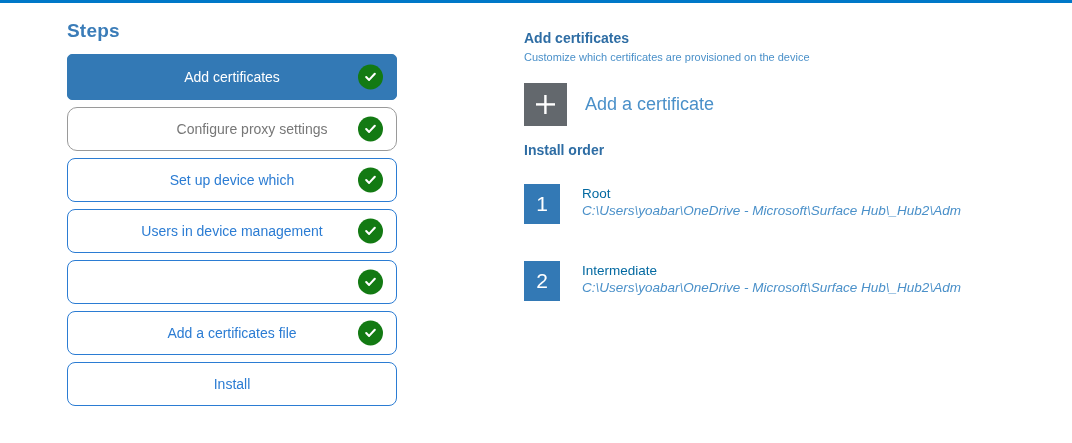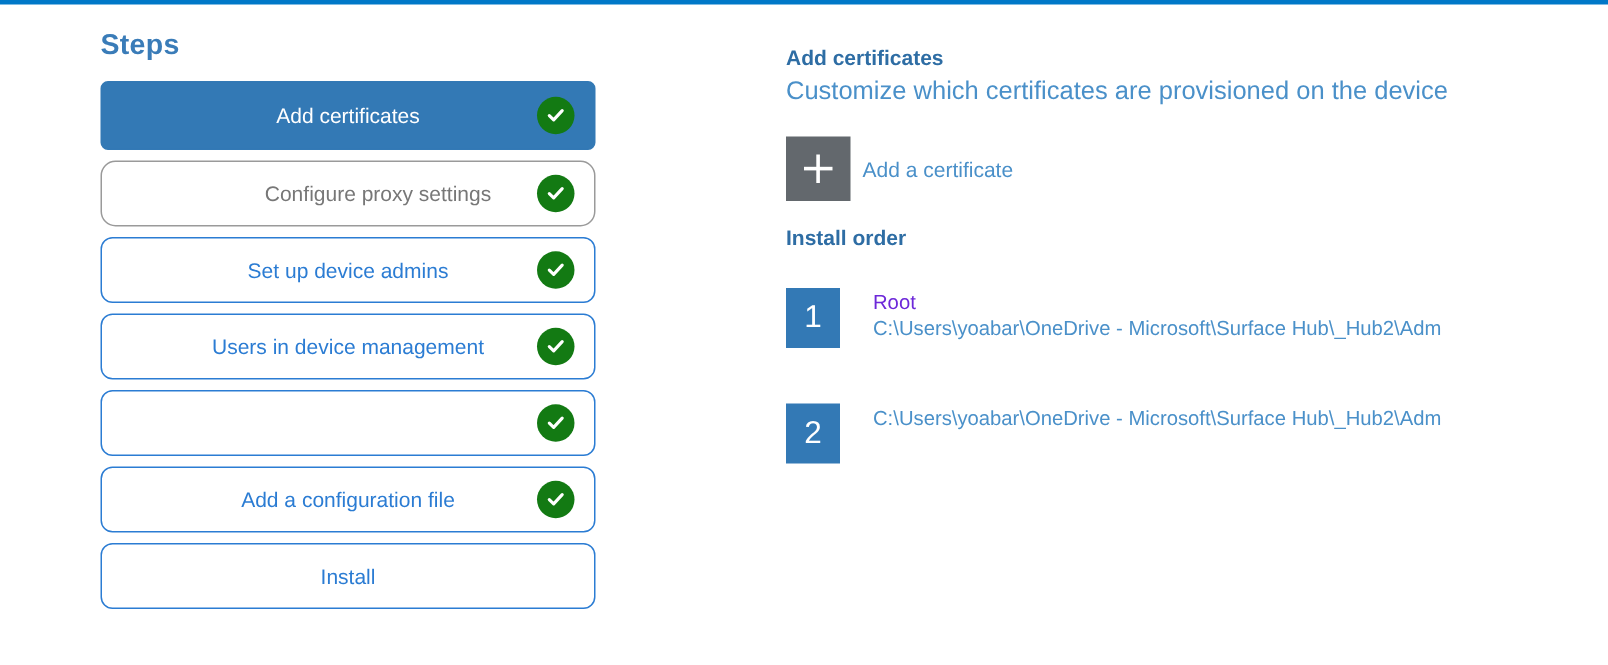--- a/index.html
+++ b/index.html
@@ -63,48 +63,48 @@
 
   
   #detail-panel{
     position:absolute;left:524px;top:30px;width:520px;
   }
   .sec-head{
     font-size:14px;font-weight:bold;color:#2e6da4;
     margin:0 0 5px 0;
   }
   .sec-sub{
-    font-size:17px;color:#4a90c9;margin:0;
+    font-size:11px;color:#4a90c9;margin:0;
   }
   #add-cert-row{
     display:flex;align-items:center;margin-top:20px;
   }
   #plus-tile{
     width:43px;height:43px;background:#63686d;
     display:flex;align-items:center;justify-content:center;
     cursor:pointer;flex:none;
   }
   #plus-tile svg{display:block;}
   #add-cert-label{
-    margin-left:8px;font-size:14px;color:#4a90c9;cursor:pointer;
+    margin-left:18px;font-size:18px;color:#4a90c9;cursor:pointer;
   }
   #install-order-block{margin-top:16px;}
   #install-list{margin-top:26px;}
   .order-item{
     display:flex;align-items:flex-start;
     margin-bottom:37px;cursor:move;
   }
   .order-num{
     width:36px;height:40px;background:#3379b5;color:#fff;
     font-size:21px;display:flex;align-items:center;justify-content:center;
     flex:none;
   }
   .order-text{margin-left:22px;line-height:17px;padding-top:1px;}
-  .order-name{font-size:13.5px;color:#6d28d9;}
-  .order-path{font-size:13.5px;color:#4a90c9;}
+  .order-name{font-size:13.5px;color:#0369a1;}
+  .order-path{font-size:13.5px;color:#4a90c9;font-style:italic;}
 </style>
 </head>
 <body>
 
 <div id="top-rule"></div>
 
 <div id="steps-panel">
   <div id="steps-title">Steps</div>
   <div id="steps-list">
       <div class="step-btn selected">
@@ -117,21 +117,21 @@
       </div>
       <div class="step-btn muted">
         <span class="step-label">Configure proxy settings</span>
         <span class="check">
           <svg width="15" height="15" viewBox="0 0 15 15">
             <path d="M3.2 7.6 L6.1 10.4 L11.8 4.3" stroke="#ffffff" stroke-width="2.1" fill="none" stroke-linecap="round" stroke-linejoin="round"></path>
           </svg>
         </span>
       </div>
       <div class="step-btn">
-        <span class="step-label">Set up device admins</span>
+        <span class="step-label">Set up device which</span>
         <span class="check">
           <svg width="15" height="15" viewBox="0 0 15 15">
             <path d="M3.2 7.6 L6.1 10.4 L11.8 4.3" stroke="#ffffff" stroke-width="2.1" fill="none" stroke-linecap="round" stroke-linejoin="round"></path>
           </svg>
         </span>
       </div>
       <div class="step-btn">
         <span class="step-label">Users in device management</span>
         <span class="check">
           <svg width="15" height="15" viewBox="0 0 15 15">
@@ -140,21 +140,21 @@
         </span>
       </div>
       <div class="step-btn">
         <span class="check">
           <svg width="15" height="15" viewBox="0 0 15 15">
             <path d="M3.2 7.6 L6.1 10.4 L11.8 4.3" stroke="#ffffff" stroke-width="2.1" fill="none" stroke-linecap="round" stroke-linejoin="round"></path>
           </svg>
         </span>
       </div>
       <div class="step-btn">
-        <span class="step-label">Add a configuration file</span>
+        <span class="step-label">Add a certificates file</span>
         <span class="check">
           <svg width="15" height="15" viewBox="0 0 15 15">
             <path d="M3.2 7.6 L6.1 10.4 L11.8 4.3" stroke="#ffffff" stroke-width="2.1" fill="none" stroke-linecap="round" stroke-linejoin="round"></path>
           </svg>
         </span>
       </div>
       <div class="step-btn">
         <span class="step-label">Install</span>
       </div>
     </div>
@@ -183,19 +183,20 @@
         <div class="order-item">
           <div class="order-num">1</div>
           <div class="order-text">
             <div class="order-name">Root</div>
             <div class="order-path">C:\Users\yoabar\OneDrive - Microsoft\Surface Hub\_Hub2\Adm</div>
           </div>
         </div>
         <div class="order-item">
           <div class="order-num">2</div>
           <div class="order-text">
+            <div class="order-name">Intermediate</div>
             <div class="order-path">C:\Users\yoabar\OneDrive - Microsoft\Surface Hub\_Hub2\Adm</div>
           </div>
         </div>
       </div>
   </div>
 
 </div>
 
 </body></html>

